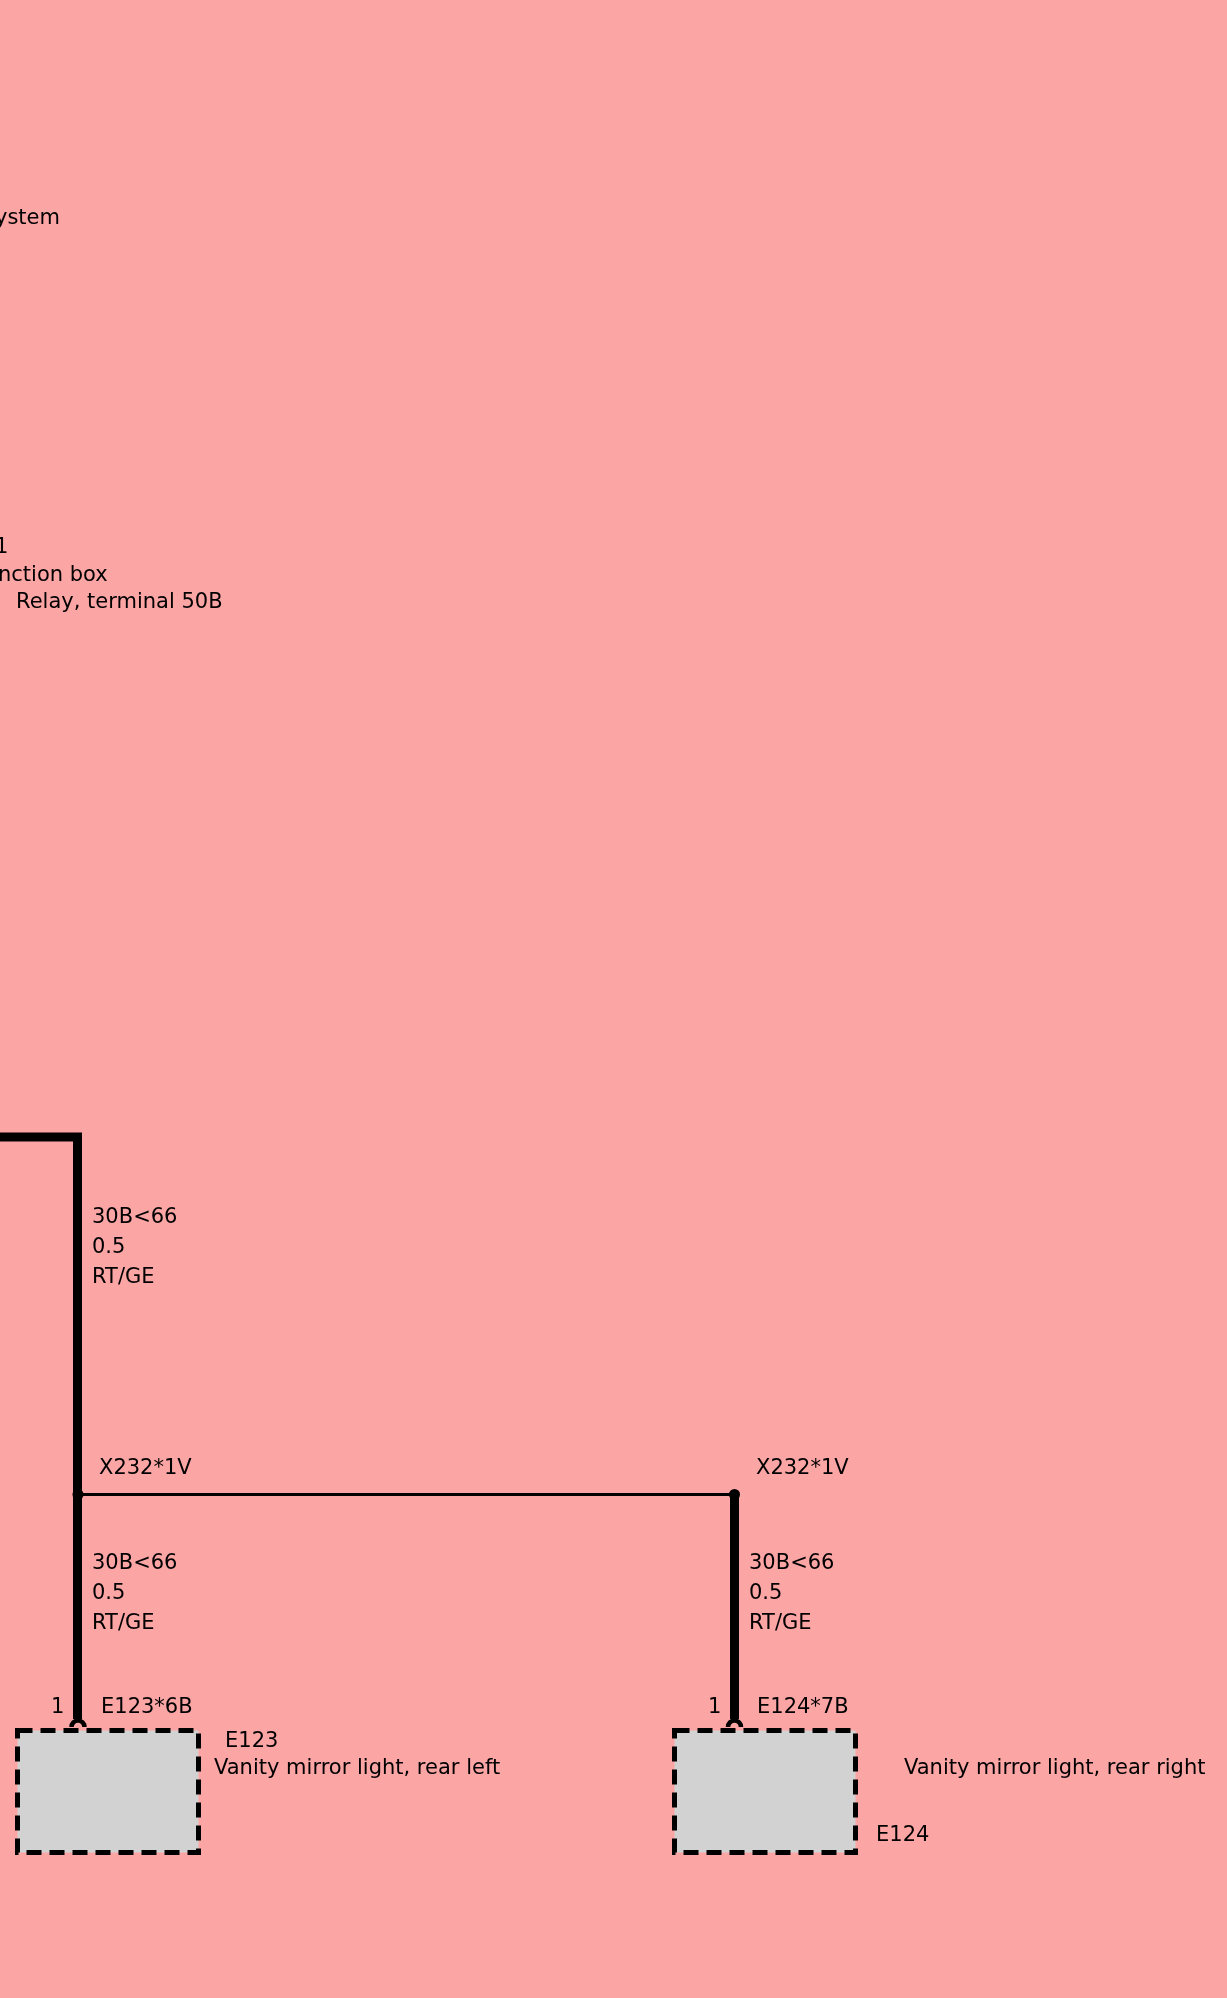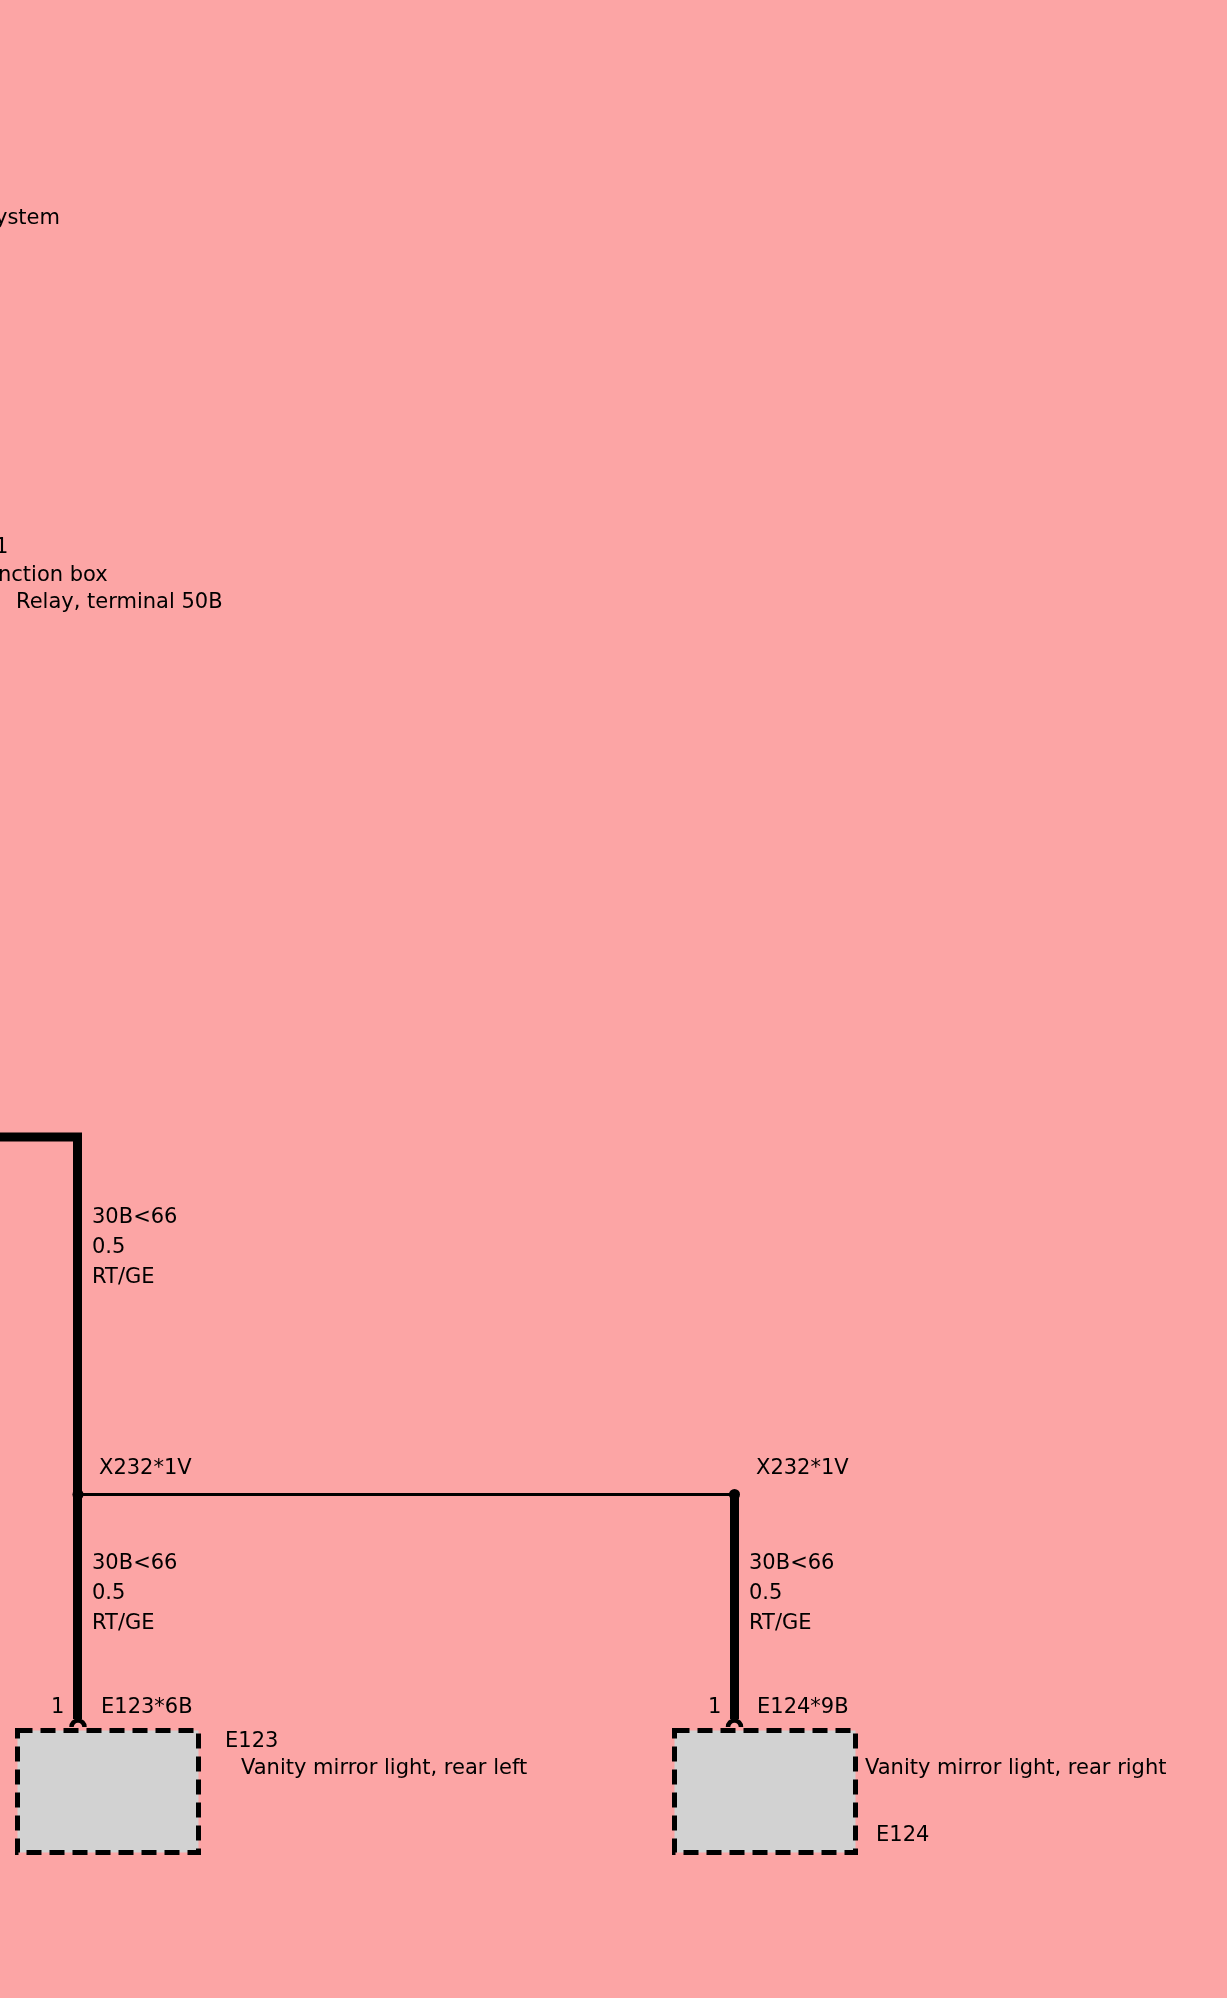--- a/index.html
+++ b/index.html
@@ -70,21 +70,21 @@
   <div class="lbl" style="left:749px; top:1547px;">
     <span class="line">30B&lt;66</span>
     <span class="line">0.5</span>
     <span class="line">RT/GE</span>
   </div>
 
   <div class="lbl" style="left:51px; top:1691px;">1</div>
   <div class="lbl" style="left:101px; top:1691px;">E123*6B</div>
 
   <div class="lbl" style="left:708px; top:1691px;">1</div>
-  <div class="lbl" style="left:757px; top:1691px;">E124*9B</div>
+  <div class="lbl" style="left:757px; top:1691px;">E124*7B</div>
 
   <div class="lbl" style="left:225px; top:1726px; line-height:28px;">E123</div>
-  <div class="lbl" style="left:214px; top:1753px; line-height:28px;margin-left:27px;">Vanity mirror light, rear left</div>
+  <div class="lbl" style="left:214px; top:1753px; line-height:28px;">Vanity mirror light, rear left</div>
 
   <div class="lbl" style="left:876px; top:1820px; line-height:28px;">E124</div>
-  <div class="lbl" style="left:865px; top:1753px; line-height:28px;">Vanity mirror light, rear right</div>
+  <div class="lbl" style="left:904px; top:1753px; line-height:28px;">Vanity mirror light, rear right</div>
 
 </div>
 
 </body></html>

